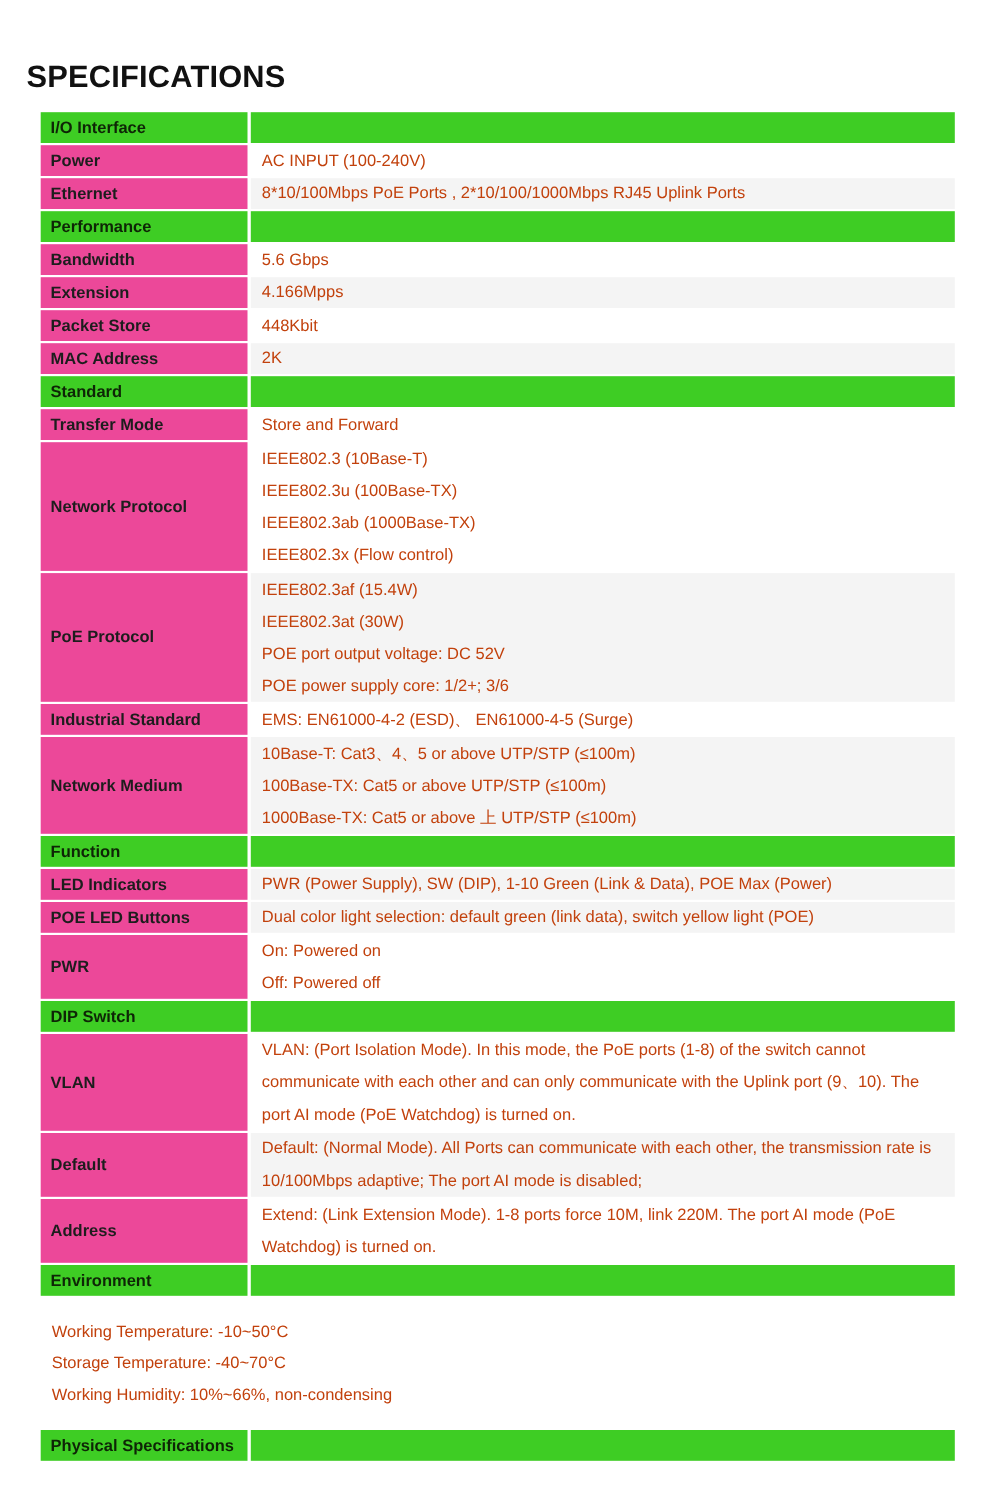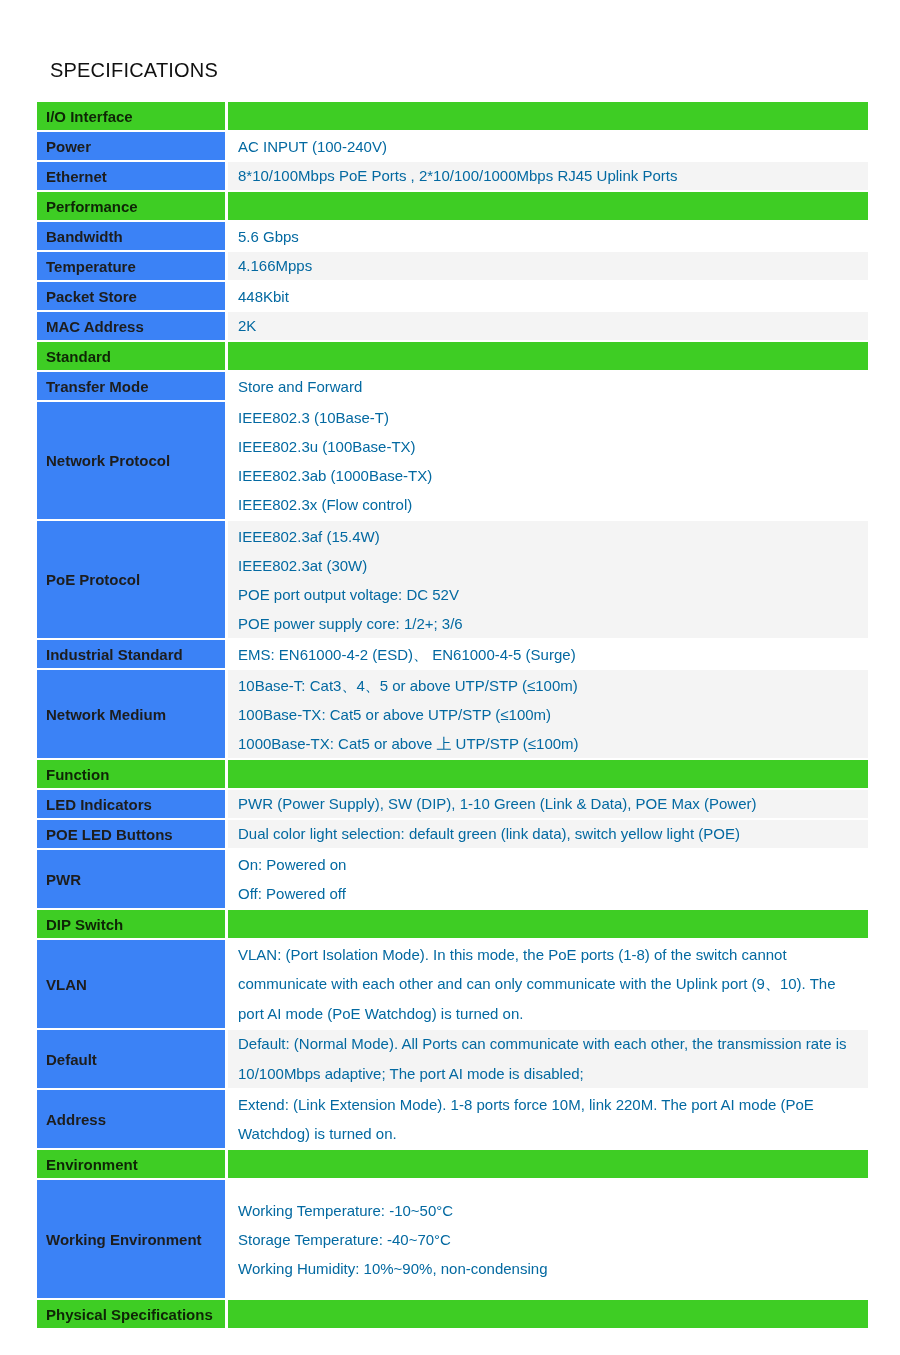--- a/index.html
+++ b/index.html
@@ -9,24 +9,24 @@
     width: 900px;
     height: 1355px;
     overflow: hidden;
     font-family: "Liberation Sans", "DejaVu Sans", sans-serif;
     color: #1c1c1c;
     -webkit-font-smoothing: antialiased;
   }
   .page { position: relative; width: 900px; height: 1355px; }
 
   .title {
-    margin: 54px 0 0 50px;
-    font-size: 20px;
+    margin: 54px 0 0 24px;
+    font-size: 28px;
     line-height: 32px;
-    font-weight: 400;
+    font-weight: 700;
     letter-spacing: 0.2px;
     color: #111111;
   }
 
   .spec-table {
     margin: 16px 0 0 37px;
     width: 831px;
   }
 
   .row {
@@ -40,32 +40,32 @@
     min-width: 188px;
     box-sizing: border-box;
     margin-right: 3px;
     padding-left: 9px;
     display: flex;
     align-items: center;
     font-weight: 700;
     font-size: 15px;
     color: #1d1d1d;
   }
-  .cell.label { background: #3b82f6; }
+  .cell.label { background: #ec4899; }
 
   
   .cell.value, .hcell.value {
     flex: 1;
     box-sizing: border-box;
     padding-left: 10px;
     display: flex;
     flex-direction: column;
     justify-content: center;
     font-size: 15px;
-    color: #0369a1;
+    color: #c2410c;
     background: #ffffff;
   }
   .cell.value.alt { background: #f4f4f4; justify-content: flex-end; }
 
   
   .header-row .hcell { background: #3ecd24; }
   .header-row { height: 28px; }
   .header-row .hcell.label {
     font-weight: 700;
     font-size: 15px;
@@ -112,21 +112,21 @@
       <div class="hcell label">Performance</div>
       <div class="hcell value"></div>
     </div>
     <div class="row h1">
       <div class="cell label">Bandwidth</div>
       <div class="cell value">
         <div class="line">5.6 Gbps</div>
       </div>
     </div>
     <div class="row h1">
-      <div class="cell label">Temperature</div>
+      <div class="cell label">Extension</div>
       <div class="cell value alt">
         <div class="line">4.166Mpps</div>
       </div>
     </div>
     <div class="row h1">
       <div class="cell label">Packet Store</div>
       <div class="cell value">
         <div class="line">448Kbit</div>
       </div>
     </div>
@@ -225,25 +225,24 @@
       <div class="cell value">
         <div class="para">Extend: (Link Extension Mode). 1-8 ports force 10M, link 220M. The port AI mode (PoE Watchdog) is turned on.</div>
       </div>
     </div>
 
     <div class="row header-row">
       <div class="hcell label">Environment</div>
       <div class="hcell value"></div>
     </div>
     <div class="row h4b">
-      <div class="cell label">Working Environment</div>
       <div class="cell value">
         <div class="line">Working Temperature: -10~50°C</div>
         <div class="line">Storage Temperature: -40~70°C</div>
-        <div class="line">Working Humidity: 10%~90%, non-condensing</div>
+        <div class="line">Working Humidity: 10%~66%, non-condensing</div>
       </div>
     </div>
 
     <div class="row header-row">
       <div class="hcell label">Physical Specifications</div>
       <div class="hcell value"></div>
     </div>
 
   </div>
 </div>

